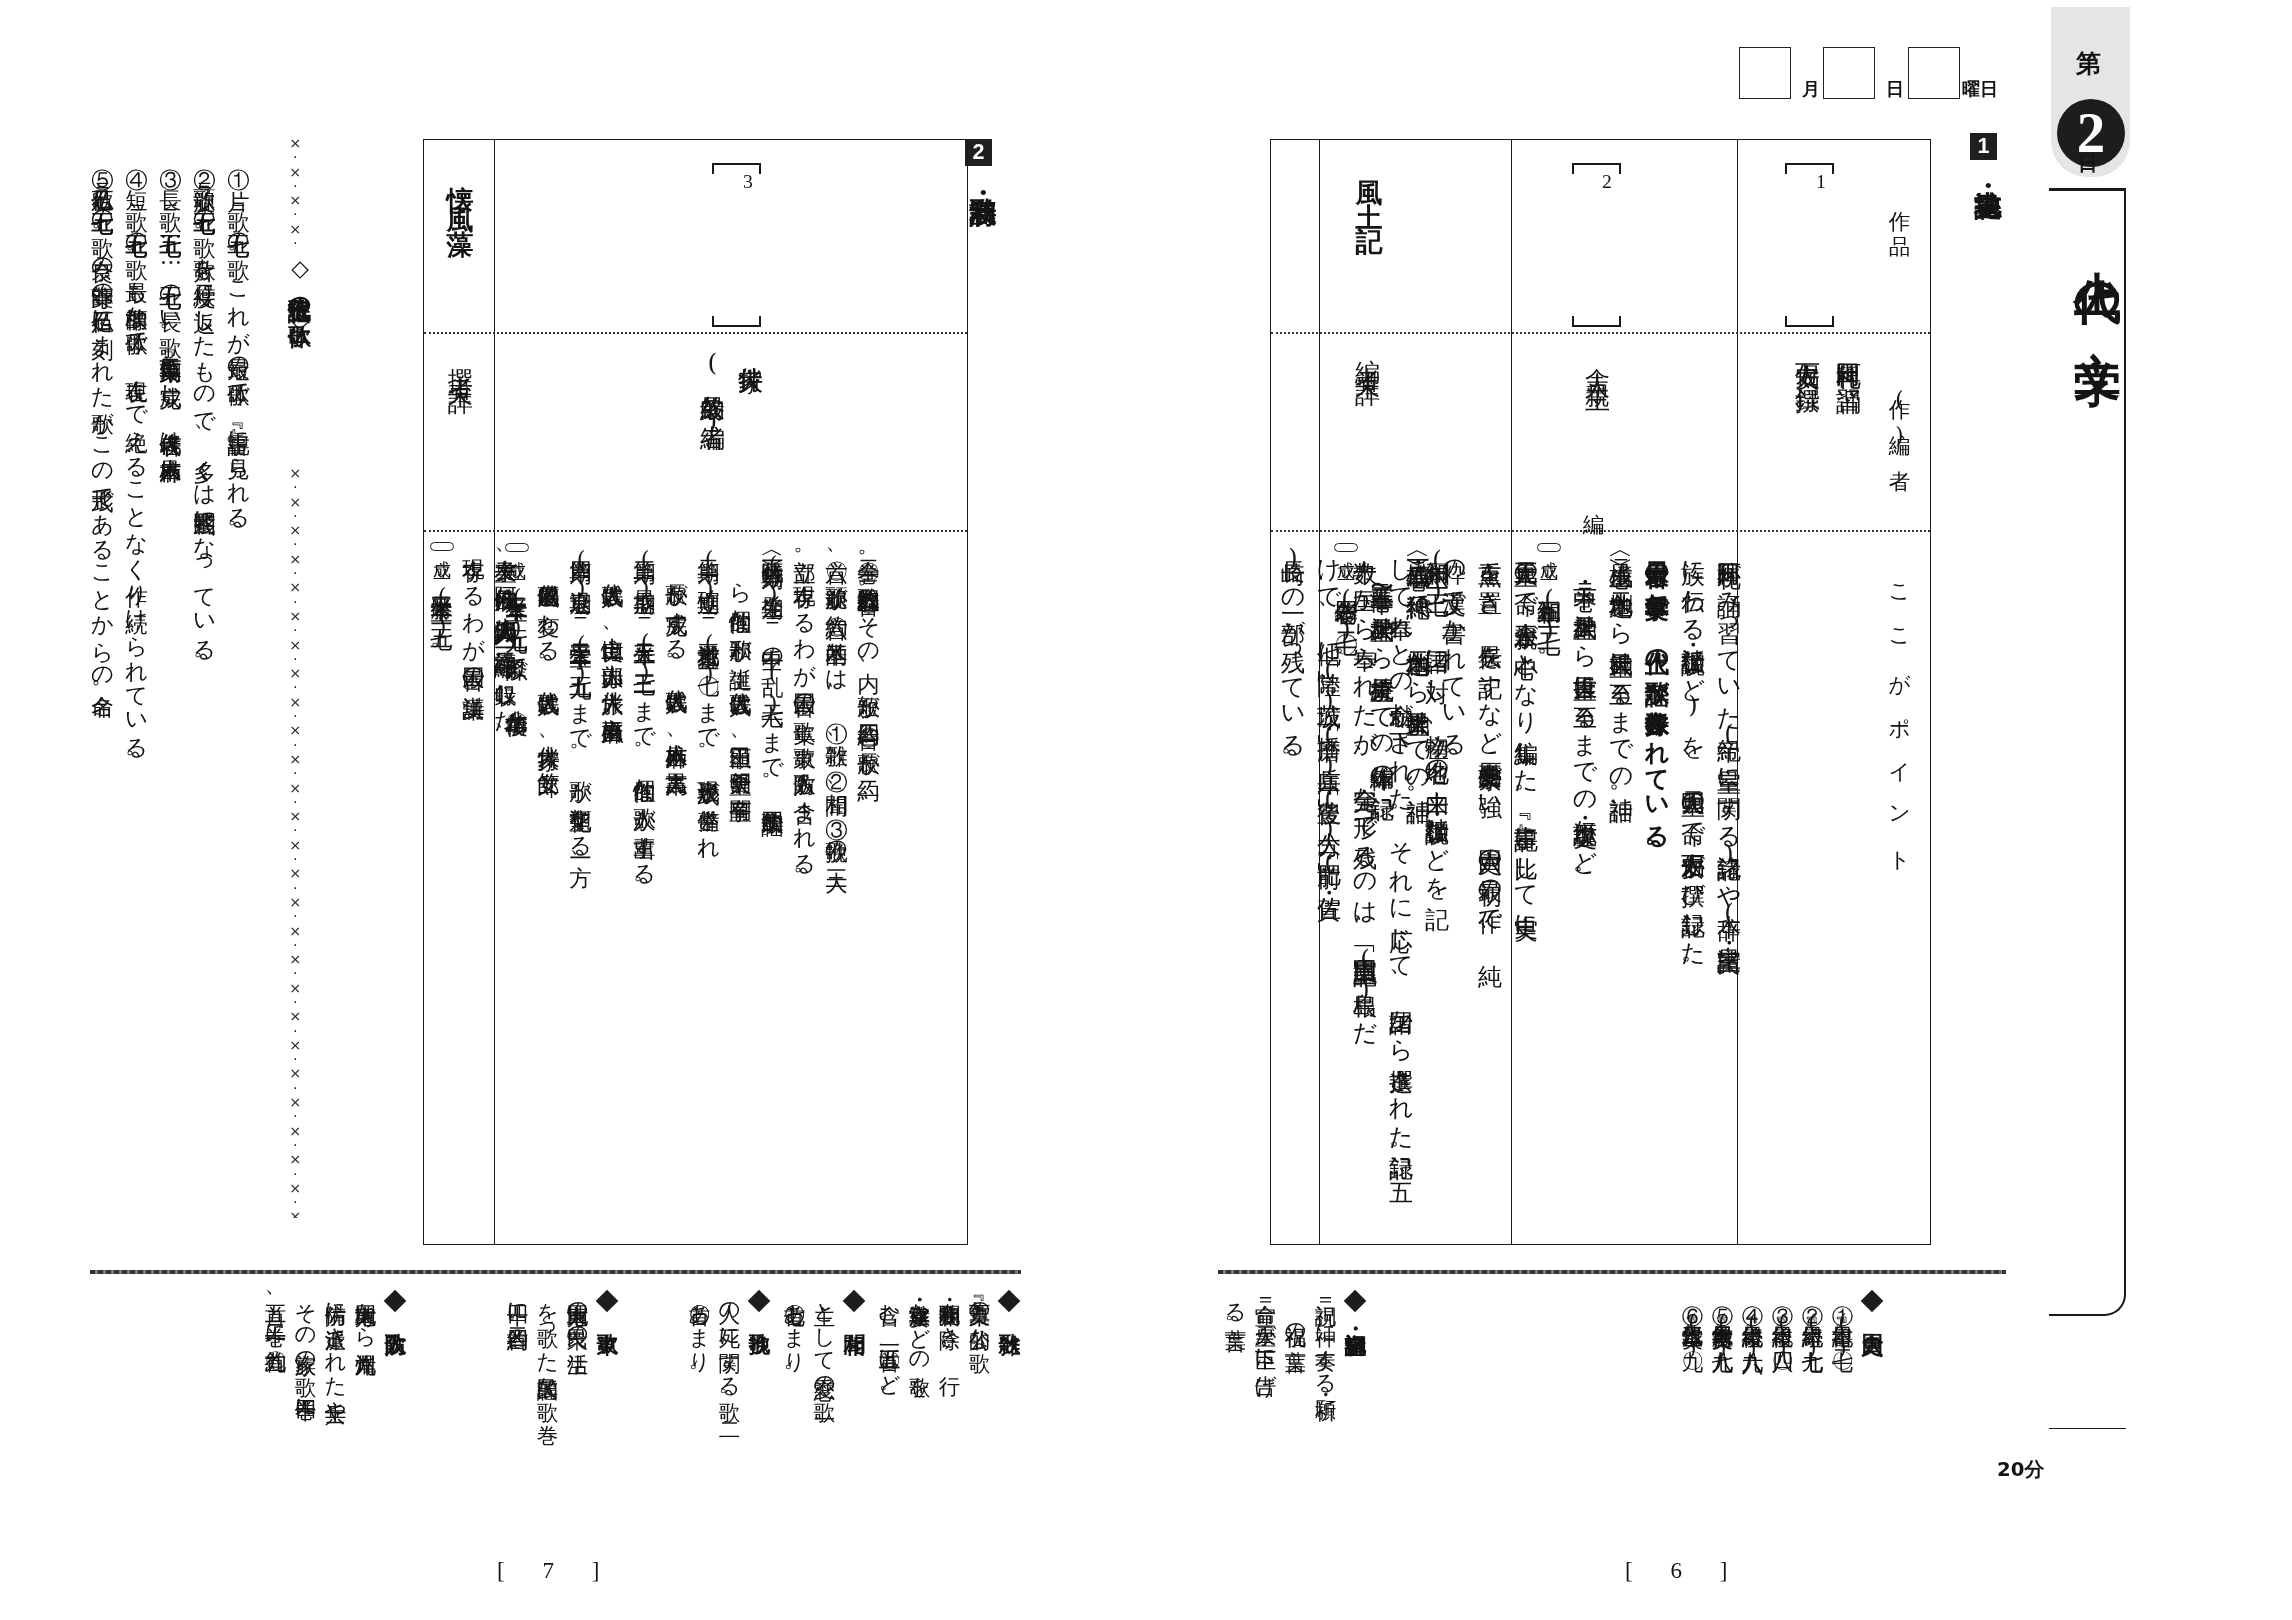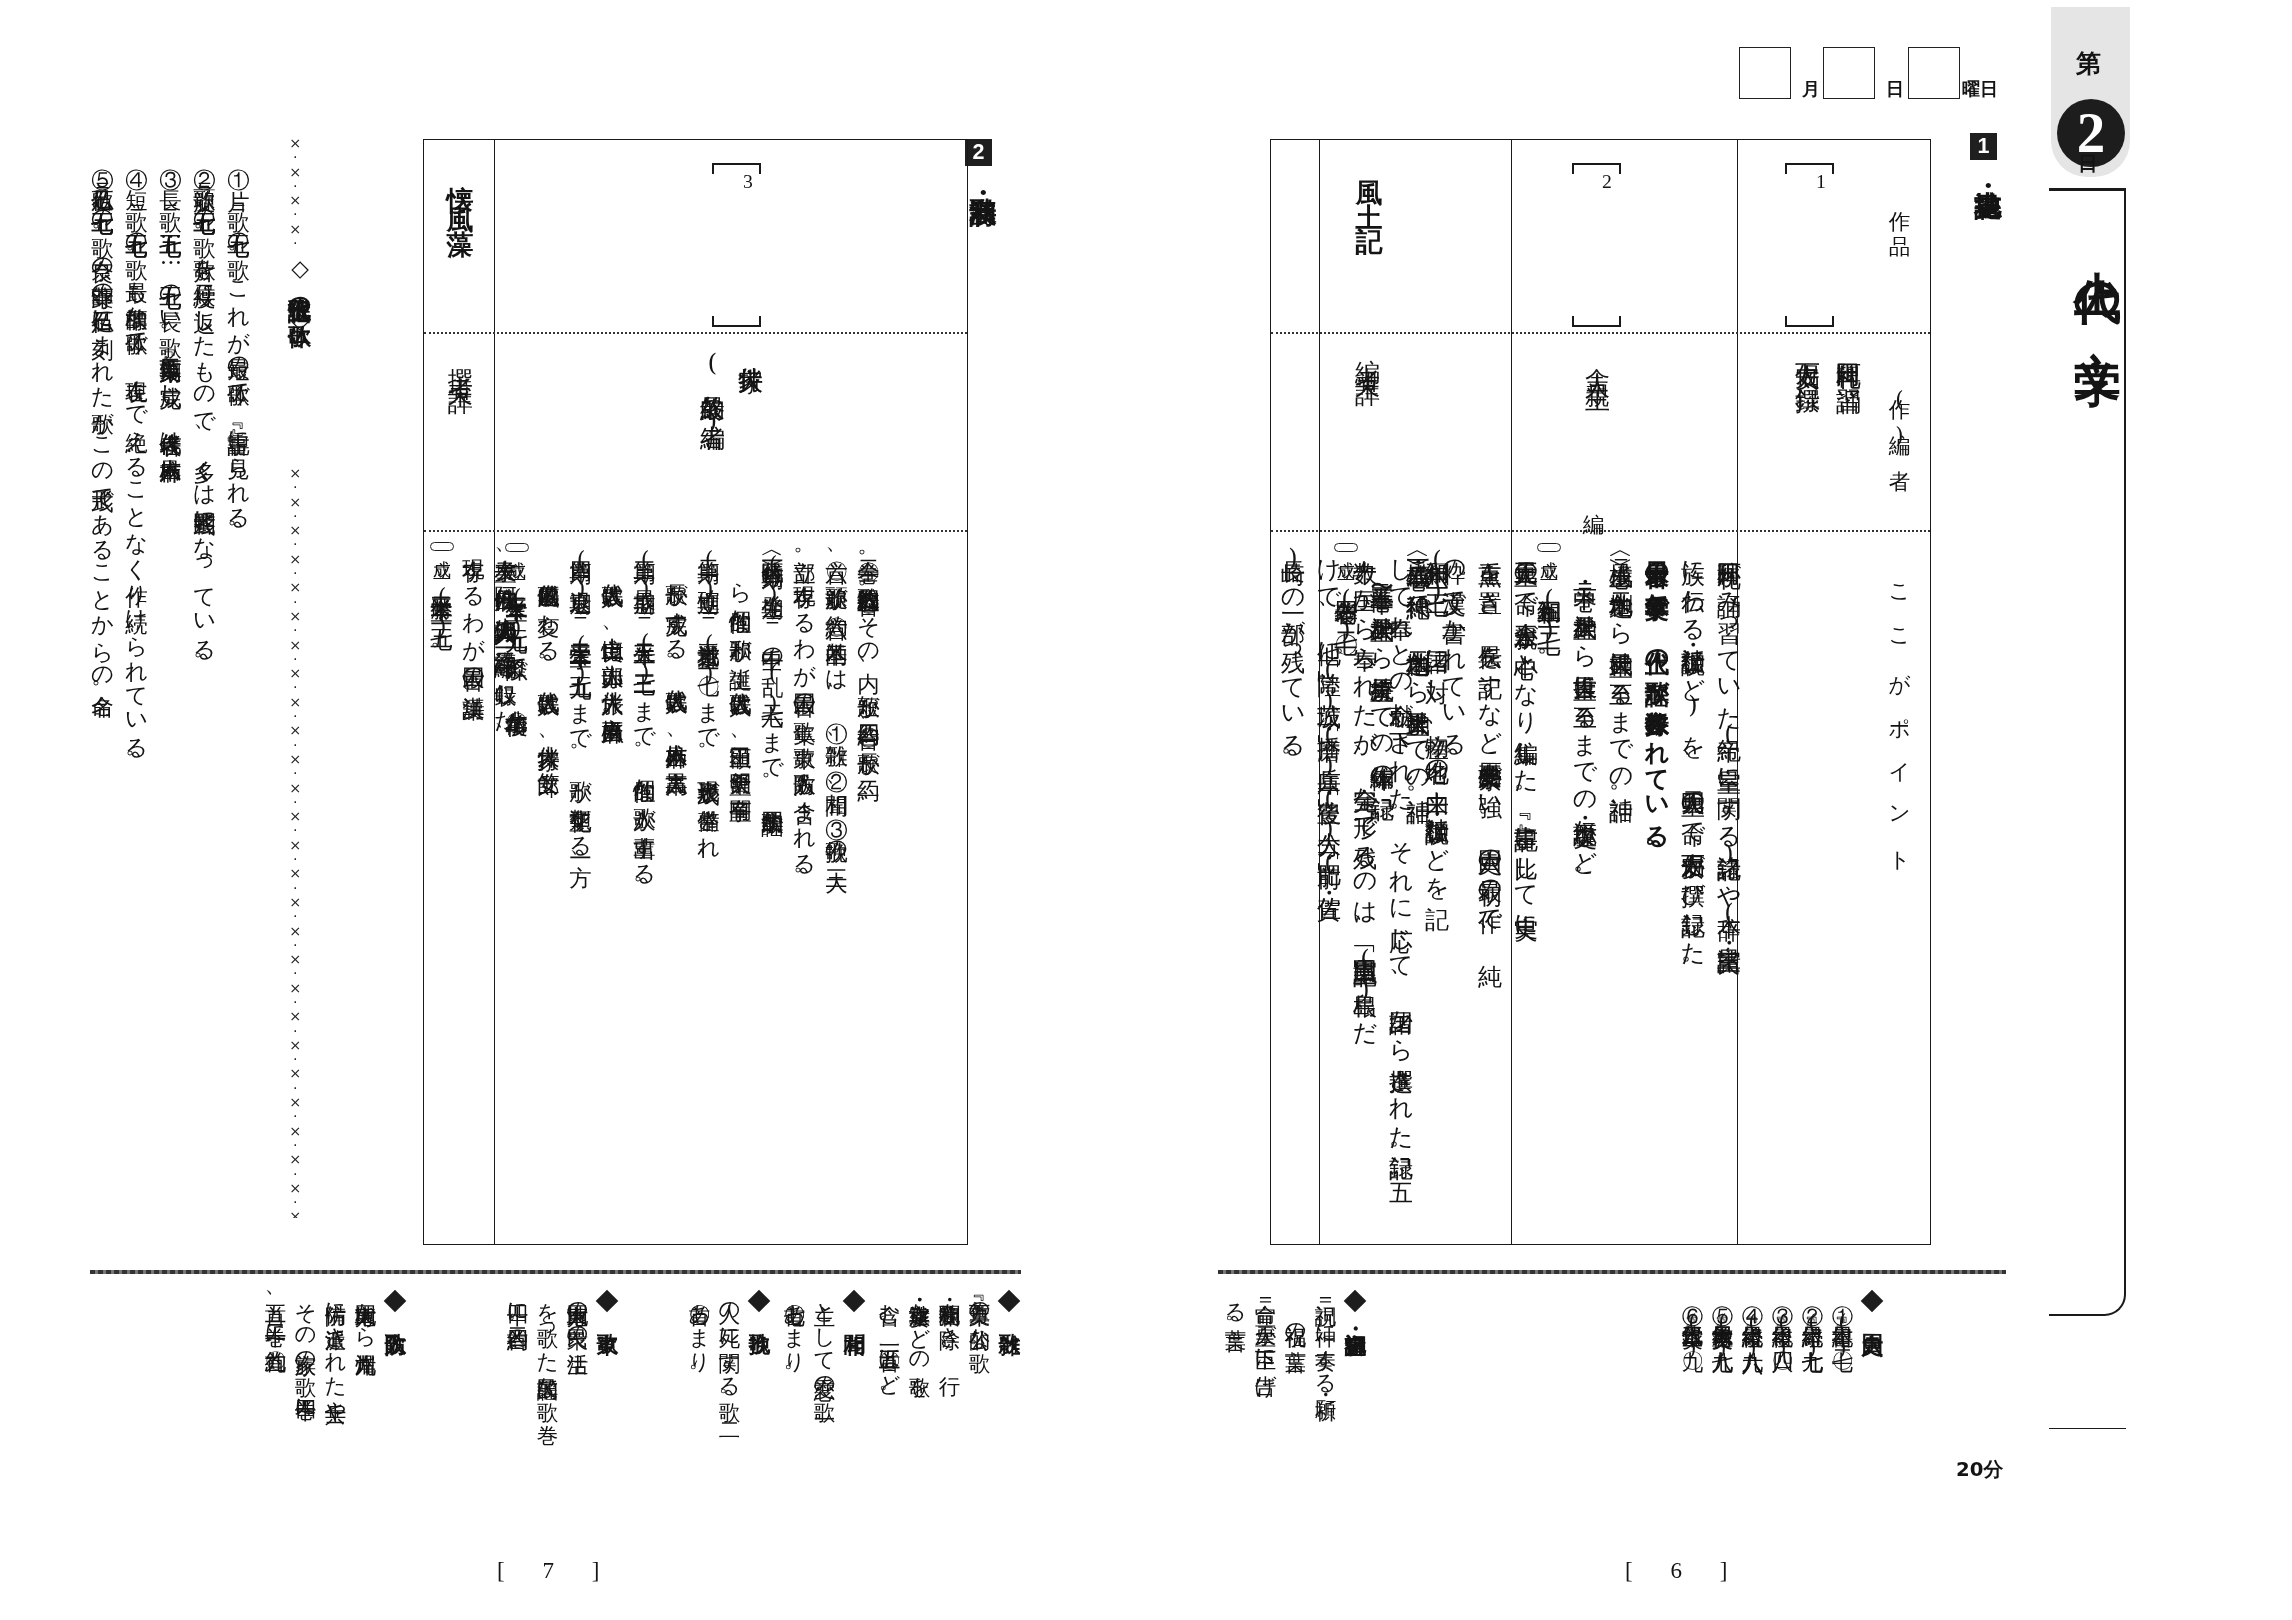--- a/index.html
+++ b/index.html
@@ -58,21 +58,21 @@
 
 <div class="day-tab"></div>
 <div class="abs gothic bold" style="left:2076px;top:47px;font-size:25px;">第</div>
 <div class="day-circle">2</div>
 
 <div class="abs gothic bold" style="left:2078px;top:150px;font-size:19.7px;"><span>日</span></div>
 
 <div class="title-frame"></div>
 <div class="abs vt bold" style="left:2067px;top:233px;font-size:47px;letter-spacing:9px;font-family:'DejaVu Serif',serif;">上代の文学</div>
 <div class="abs" style="left:2049px;top:1428px;width:77px;border-top:1.8px solid #1a1a1a;"></div>
-<div class="abs gothic bold" style="left:1956px;top:1456px;font-size:19.7px;">20分</div>
+<div class="abs gothic bold" style="left:1997px;top:1456px;font-size:19.7px;">20分</div>
 
 <div class="abs" style="left:1970px;top:133px;">
   <span class="sec-badge">1</span>
 </div>
 <div class="abs vt gothic bold" style="left:1970px;top:170px;font-size:27px;">史書・地誌</div>
 
 <div class="abs tbl" style="left:1270px;top:139px;width:661px;height:1106px;">
   <div class="vline" style="left:48px;"></div>
   <div class="vline" style="left:240px;"></div>
   <div class="vline" style="left:466px;"></div>

